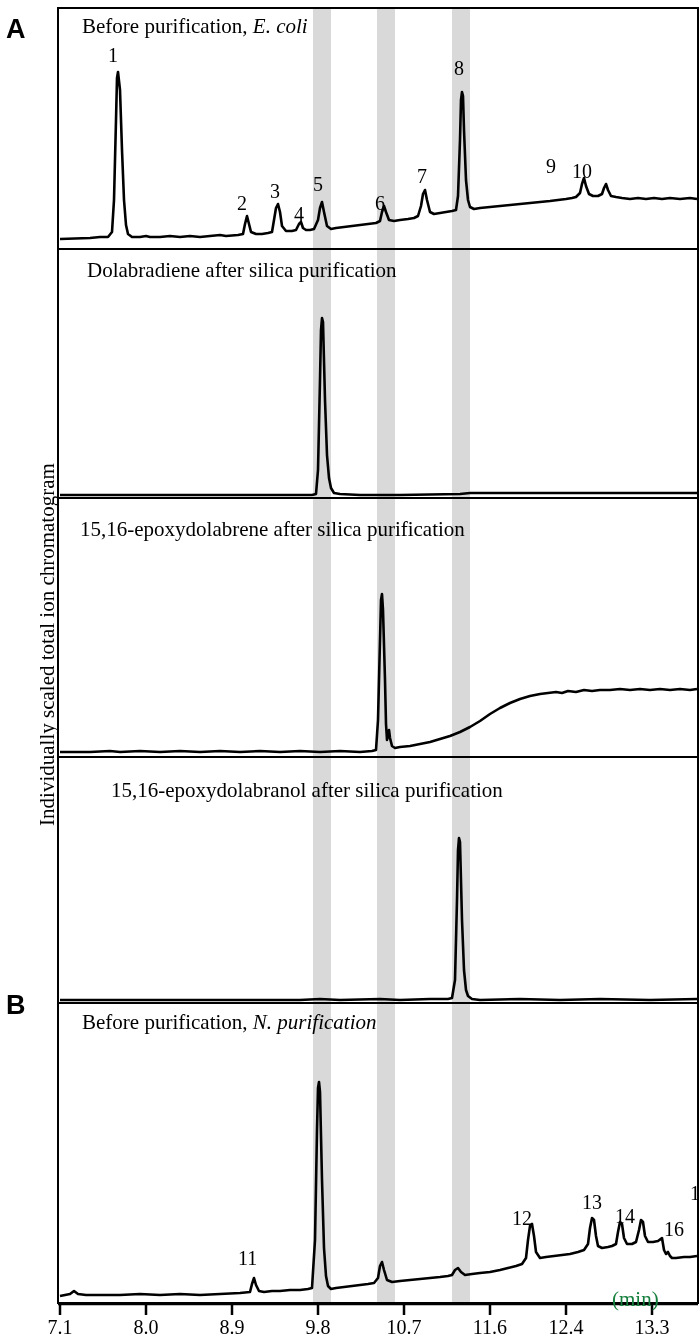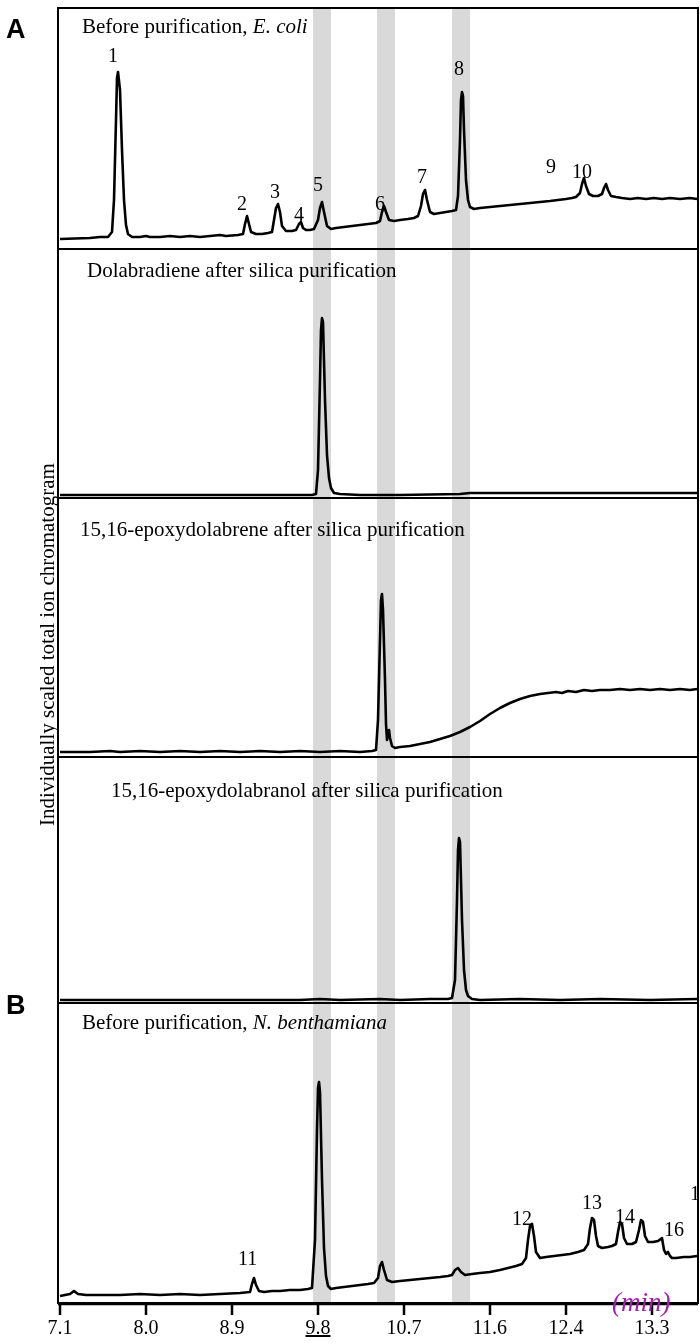--- a/index.html
+++ b/index.html
@@ -61,24 +61,23 @@
 
   .xtick-label {
     position: absolute;
     font-size: 20px;
     color: #000;
     text-align: center;
     white-space: nowrap;
   }
   #xunit {
     position: absolute;
-    font-size: 27px;
-    color: #a21caf;
-    white-space: nowrap;
-    font-style: italic;
+    font-size: 21px;
+    color: #15803d;
+    white-space: nowrap;
   }
   svg { display: block; }
 </style>
 </head>
 <body>
 
 <div id="figure">
 
   <div class="panel-letter" id="letter-a">A</div>
   <div class="panel-letter" id="letter-b">B</div>
@@ -158,21 +157,21 @@
         L622,1224 L624,1238 L627,1244 L632,1244 L636,1242 L639,1230 L641,1220 L643,1222 L645,1236
         L648,1242 L653,1242 L658,1241 L662,1238 L664,1250 L666,1254 L668,1252 L670,1256 L672,1258
         L676,1258 L684,1257 L690,1257 L697,1256"></path>
     </g>
   </svg>
 
   <div class="trace-title" style="left:82px; top:14px;"><span>Before purification, </span><i>E. coli</i></div>
   <div class="trace-title" style="left:87px; top:258px;"><span>Dolabradiene after silica purification</span></div>
   <div class="trace-title" style="left:80px; top:517px;"><span>15,16-epoxydolabrene after silica purification</span></div>
   <div class="trace-title" style="left:80px; top:778px;margin-left:31px;"><span>15,16-epoxydolabranol after silica purification</span></div>
-  <div class="trace-title" style="left:82px; top:1010px;"><span>Before purification, </span><i>N. benthamiana</i></div>
+  <div class="trace-title" style="left:82px; top:1010px;"><span>Before purification, </span><i>N. purification</i></div>
 
   <div class="peaknum" style="left:108px; top:44px;">1</div>
   <div class="peaknum" style="left:237px; top:192px;">2</div>
   <div class="peaknum" style="left:270px; top:180px;">3</div>
   <div class="peaknum" style="left:294px; top:203px;">4</div>
   <div class="peaknum" style="left:313px; top:173px;">5</div>
   <div class="peaknum" style="left:375px; top:192px;">6</div>
   <div class="peaknum" style="left:417px; top:165px;">7</div>
   <div class="peaknum" style="left:454px; top:57px;">8</div>
   <div class="peaknum" style="left:546px; top:155px;">9</div>
@@ -193,21 +192,21 @@
     <line x1="318" y1="1" x2="318" y2="12" stroke="#000000" stroke-width="2.5"></line>
     <line x1="404" y1="1" x2="404" y2="12" stroke="#000000" stroke-width="2.5"></line>
     <line x1="490" y1="1" x2="490" y2="12" stroke="#000000" stroke-width="2.5"></line>
     <line x1="566" y1="1" x2="566" y2="12" stroke="#000000" stroke-width="2.5"></line>
     <line x1="652" y1="1" x2="652" y2="12" stroke="#000000" stroke-width="2.5"></line>
   </svg>
 
   <div class="xtick-label" style="left:30px;  top:1316px; width:60px;">7.1</div>
   <div class="xtick-label" style="left:116px; top:1316px; width:60px;">8.0</div>
   <div class="xtick-label" style="left:202px; top:1316px; width:60px;">8.9</div>
-  <div class="xtick-label" style="left:288px; top:1316px; width:60px;text-decoration:underline;">9.8</div>
+  <div class="xtick-label" style="left:288px; top:1316px; width:60px;">9.8</div>
   <div class="xtick-label" style="left:369px; top:1316px; width:70px;">10.7</div>
   <div class="xtick-label" style="left:455px; top:1316px; width:70px;">11.6</div>
   <div class="xtick-label" style="left:531px; top:1316px; width:70px;">12.4</div>
   <div class="xtick-label" style="left:617px; top:1316px; width:70px;">13.3</div>
 
   <div id="xunit" style="left:612px; top:1287px;">(min)</div>
 
 </div>
 
 </body></html>

